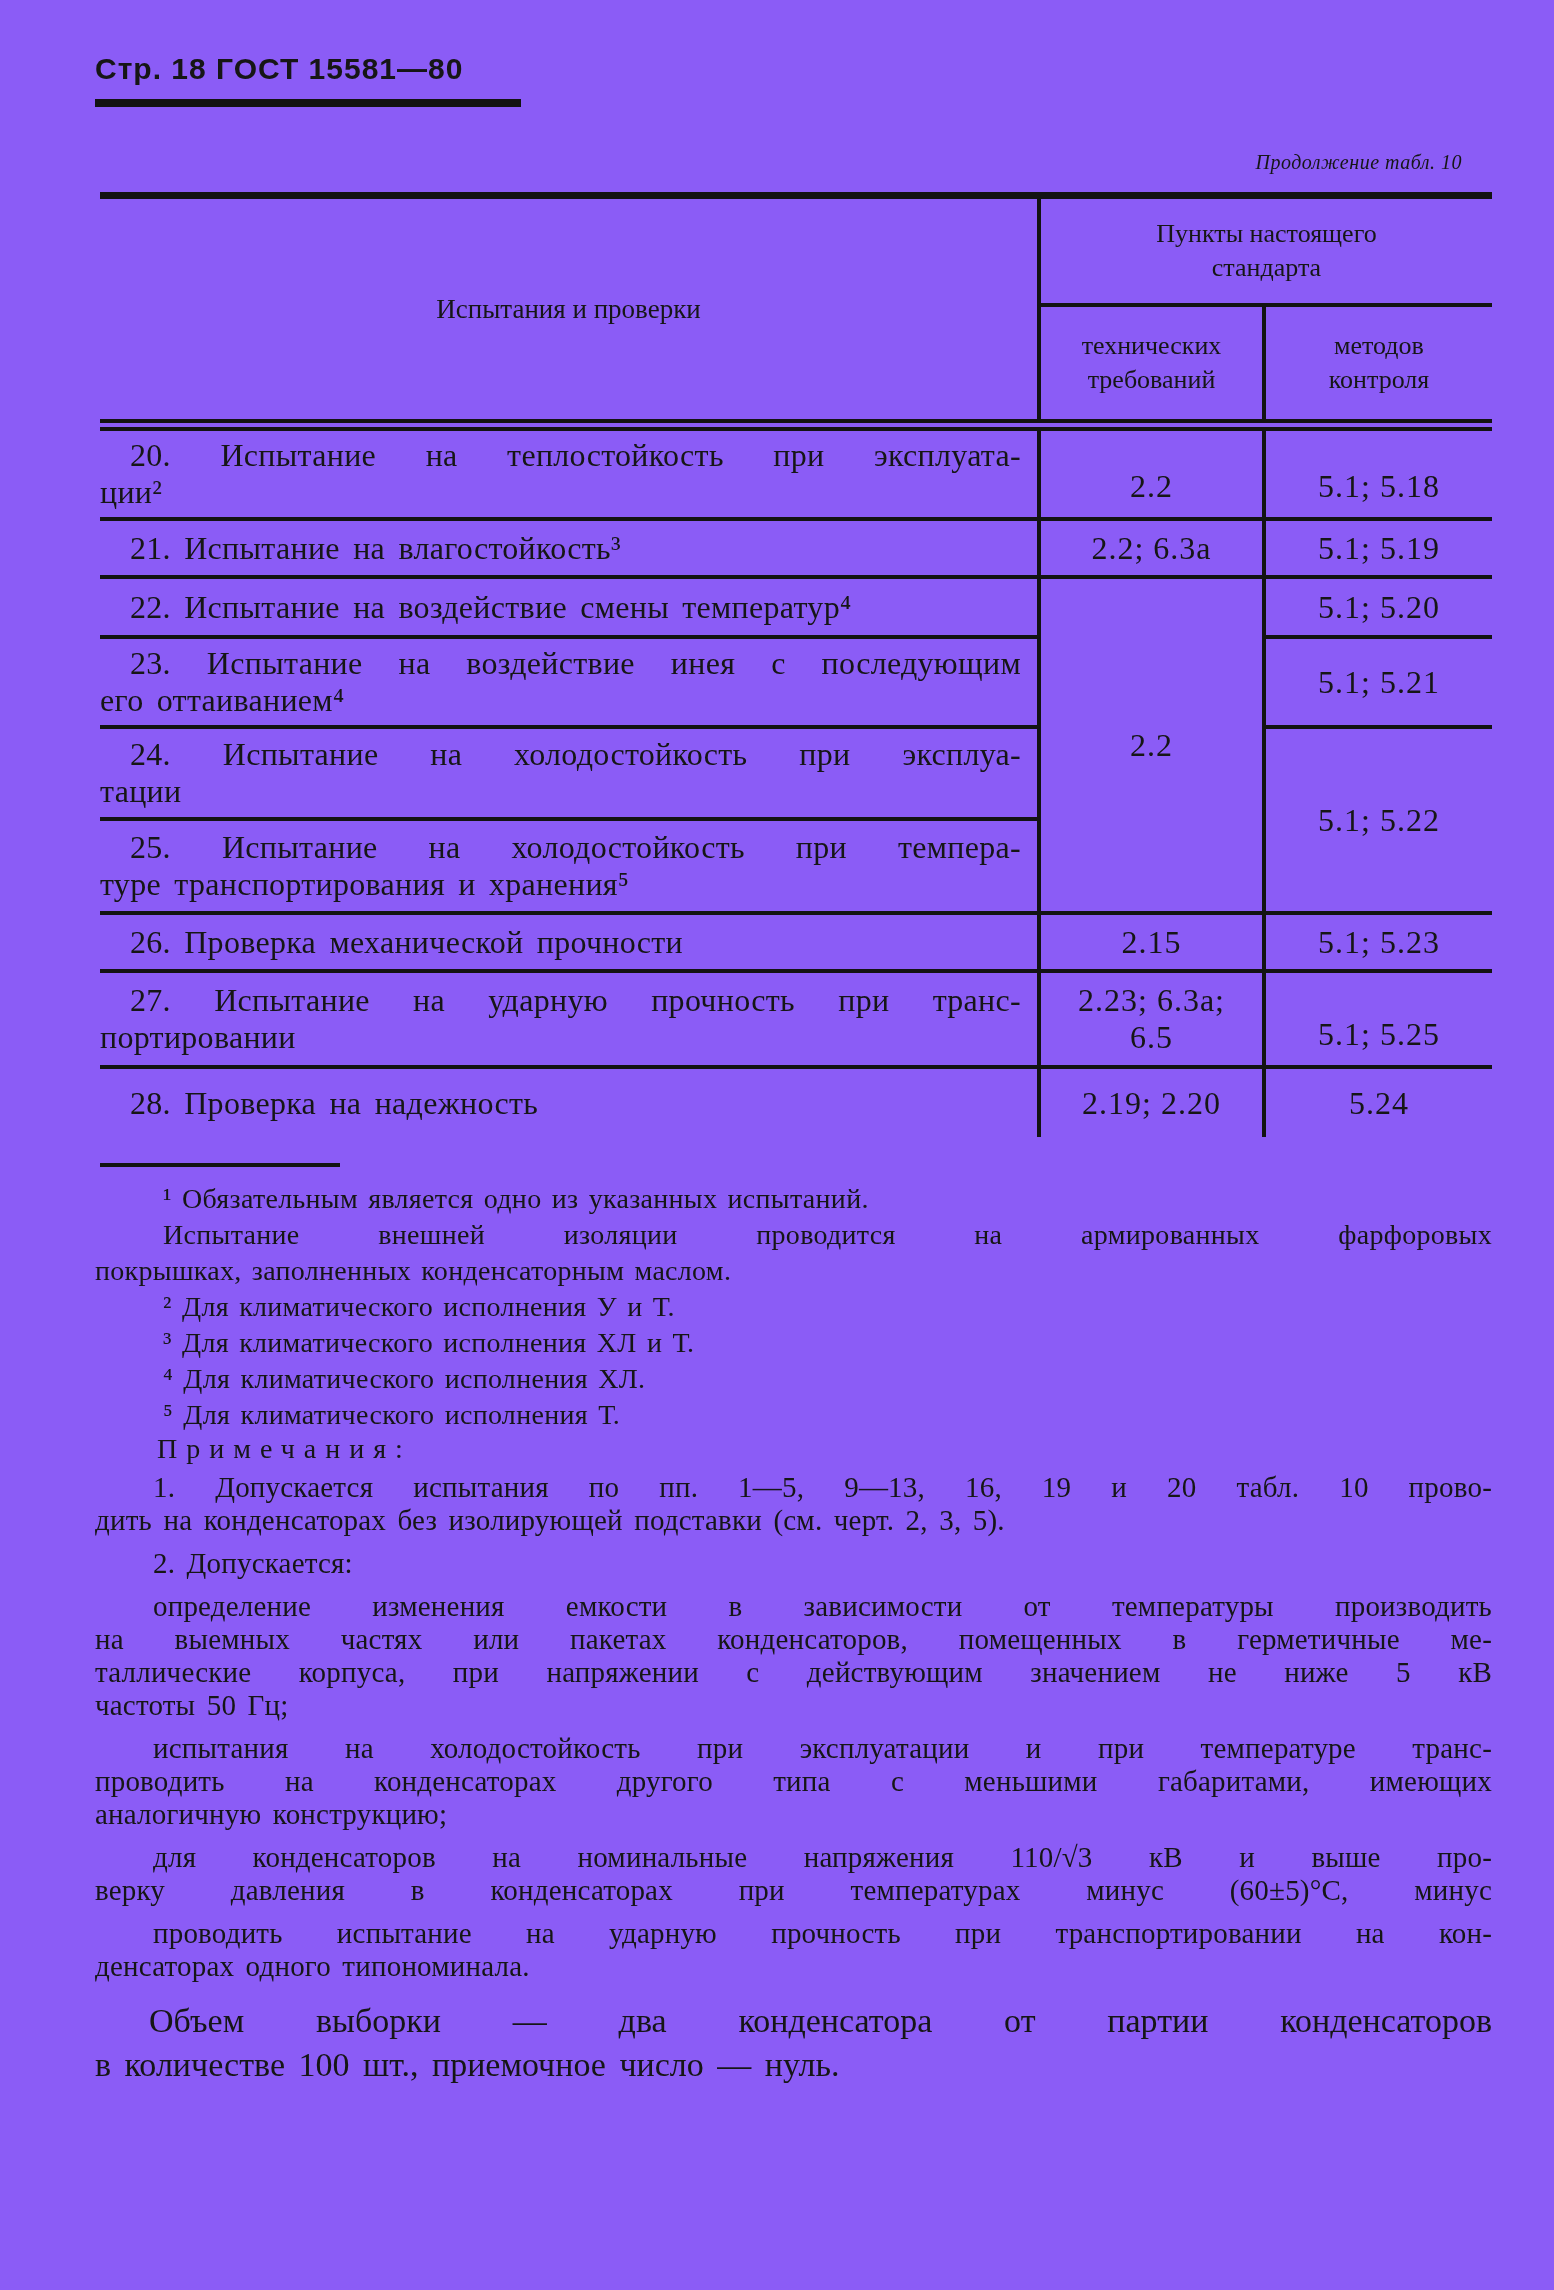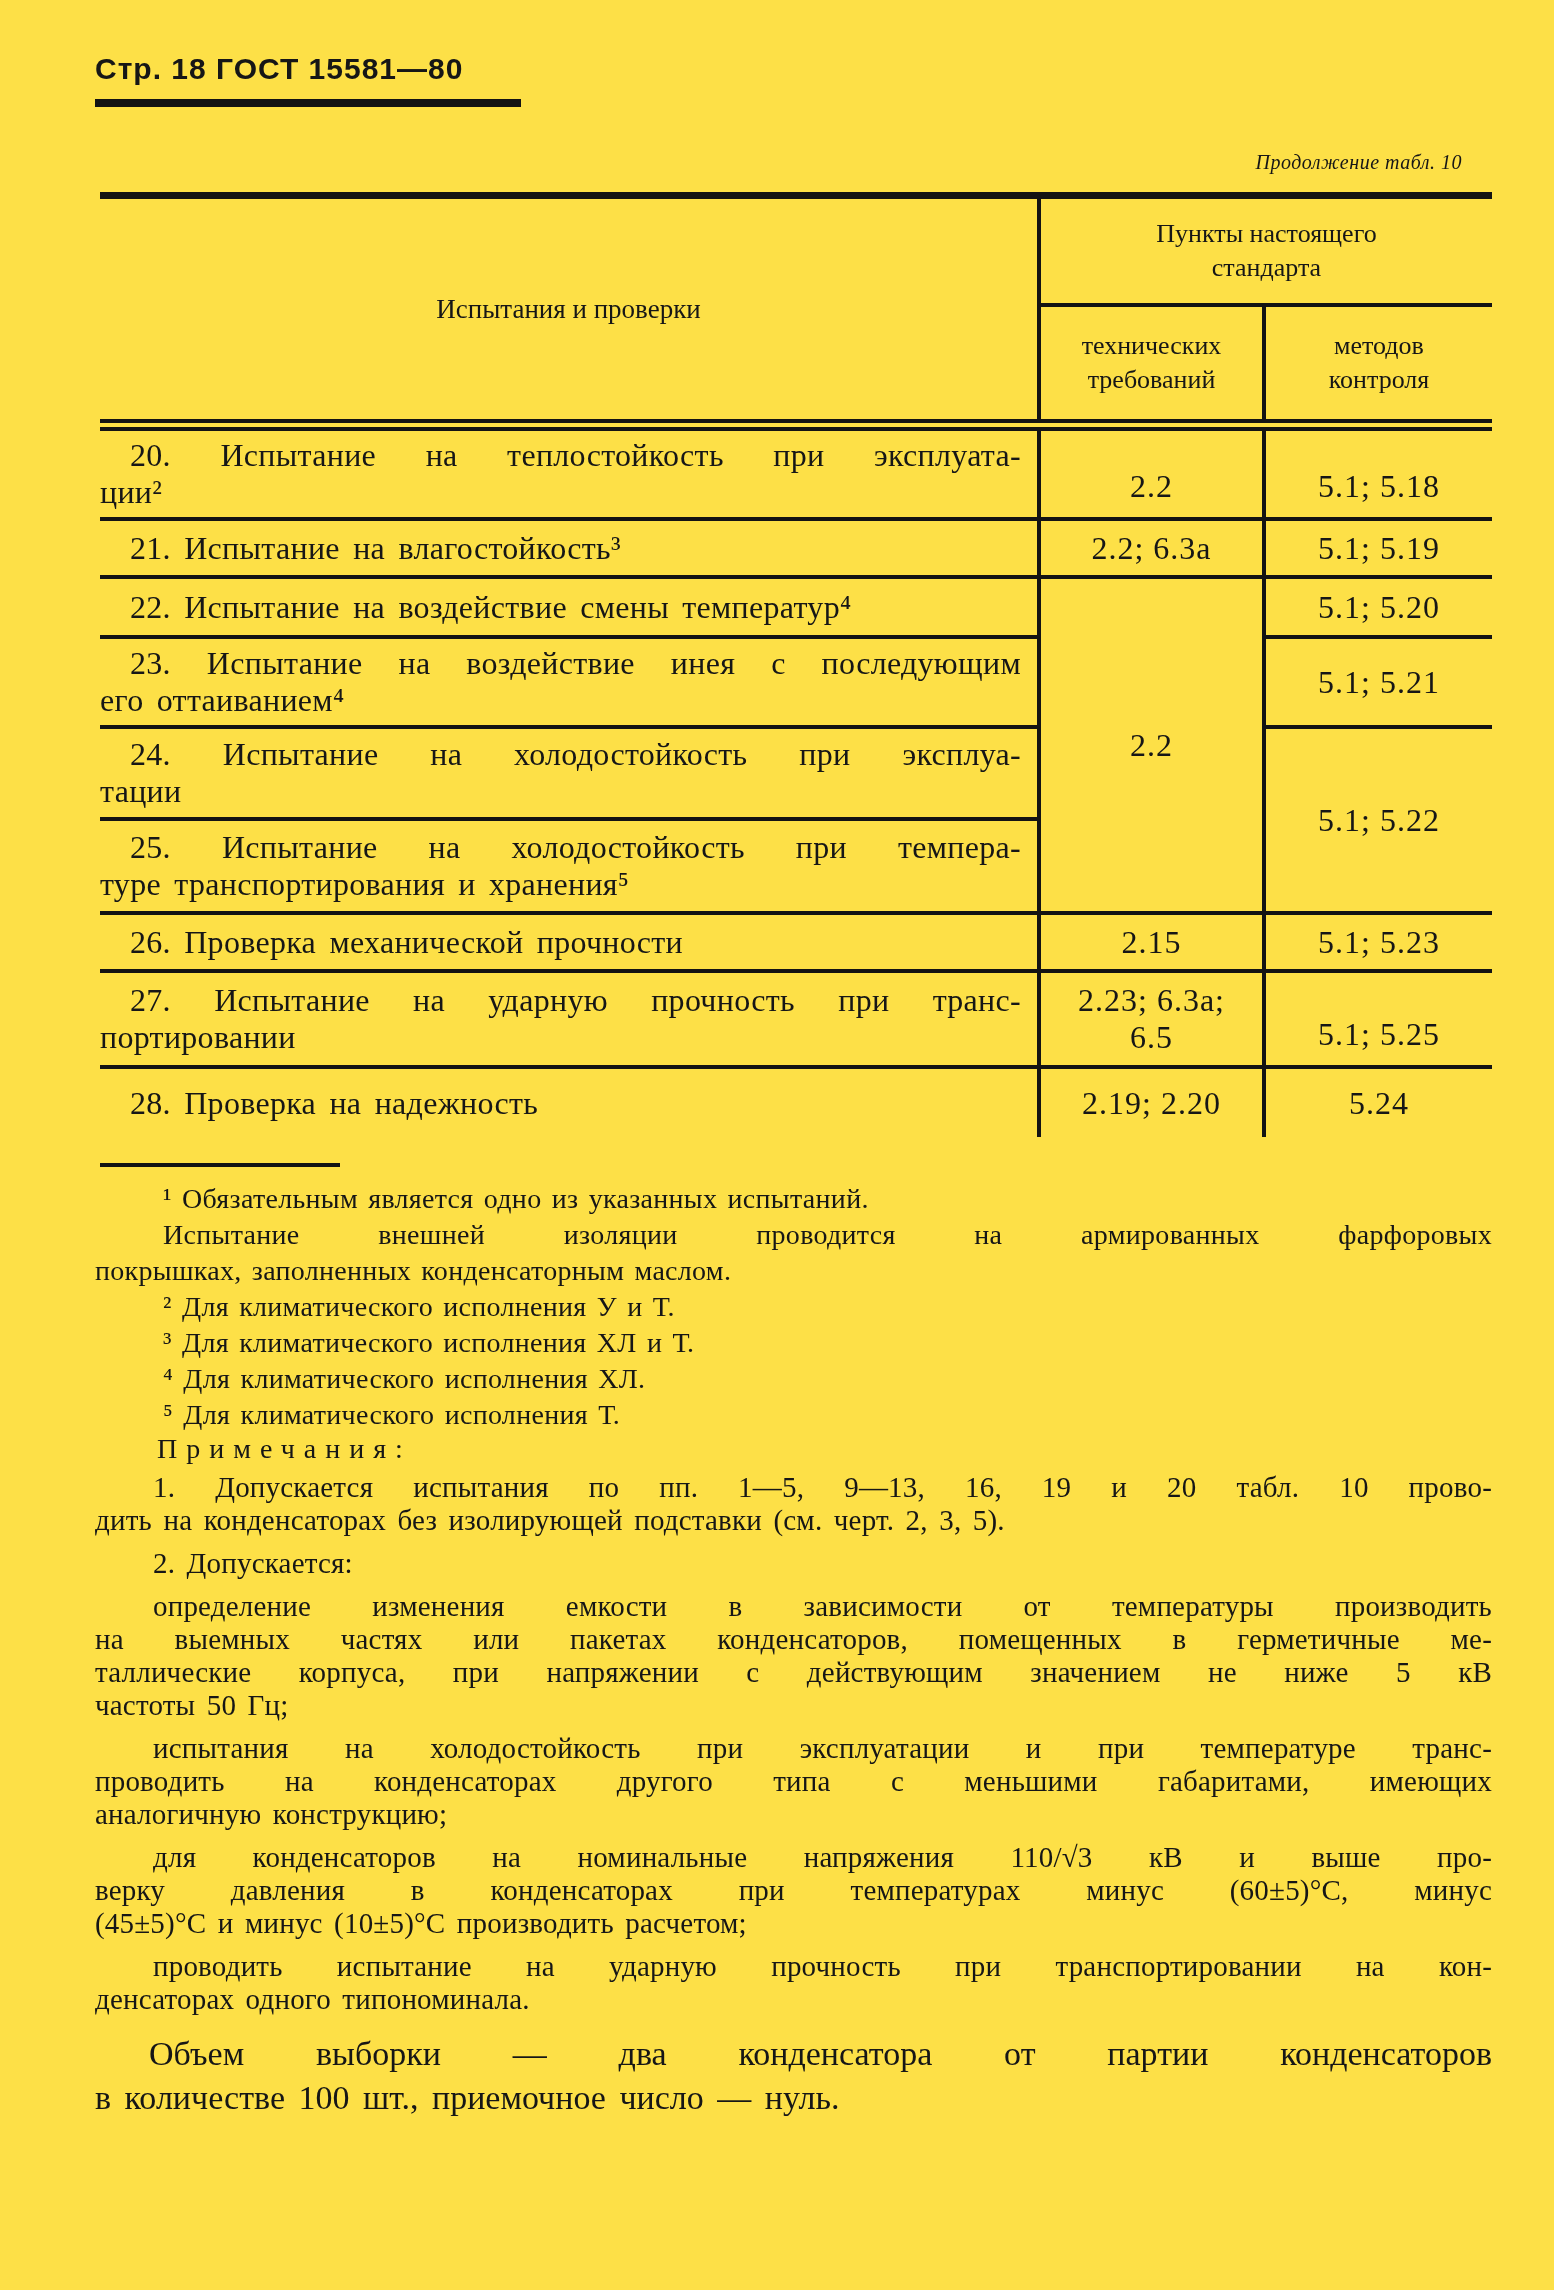--- a/index.html
+++ b/index.html
@@ -1,19 +1,19 @@
 <!DOCTYPE html>
 <html><head>
 <meta charset="utf-8">
 <style>
   html,body{margin:0;padding:0;}
   .page{
     position:relative;
     width:1554px;height:2290px;
-    background:#fde047;color:#161616;
+    background:#8b5cf6;color:#161616;
     font-family:"Liberation Serif", serif;
     overflow:hidden;box-sizing:border-box;
     padding:52px 62px 0 95px;
   }
   
   .hdr-text{
     font-family:"Liberation Sans", sans-serif;
     font-weight:bold;font-size:30px;letter-spacing:1px;
   }
   .hdr-rule{margin-top:13px;width:426px;height:8px;background:#131313;}
@@ -200,21 +200,20 @@
     <span class="nl nind para">2. Допускается:</span>
     <span class="nl nind jst para">определение изменения емкости в зависимости от температуры производить</span>
     <span class="nl jst">на выемных частях или пакетах конденсаторов, помещенных в герметичные ме-</span>
     <span class="nl jst">таллические корпуса, при напряжении с действующим значением не ниже 5 кВ</span>
     <span class="nl">частоты 50 Гц;</span>
     <span class="nl nind jst para">испытания на холодостойкость при эксплуатации и при температуре транс-</span>
     <span class="nl jst">проводить на конденсаторах другого типа с меньшими габаритами, имеющих</span>
     <span class="nl">аналогичную конструкцию;</span>
     <span class="nl nind jst para">для конденсаторов на номинальные напряжения 110/√3 кВ и выше про-</span>
     <span class="nl jst">верку давления в конденсаторах при температурах минус (60±5)°С, минус</span>
-    <span class="nl">(45±5)°С и минус (10±5)°С производить расчетом;</span>
     <span class="nl nind jst para">проводить испытание на ударную прочность при транспортировании на кон-</span>
     <span class="nl">денсаторах одного типономинала.</span>
   </div>
 
   <div class="close">
     <span class="cl cind jst">Объем выборки — два конденсатора от партии конденсаторов</span>
     <span class="cl">в количестве 100 шт., приемочное число — нуль.</span>
   </div>
 
 </div>

